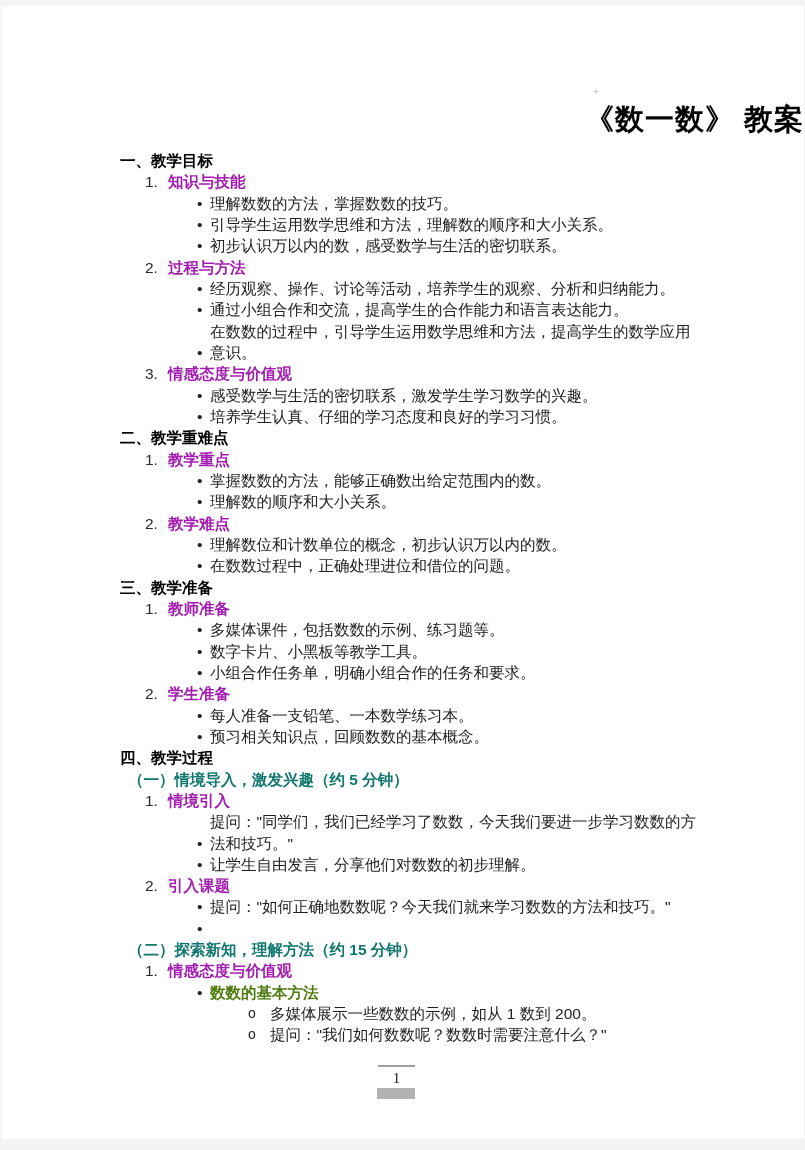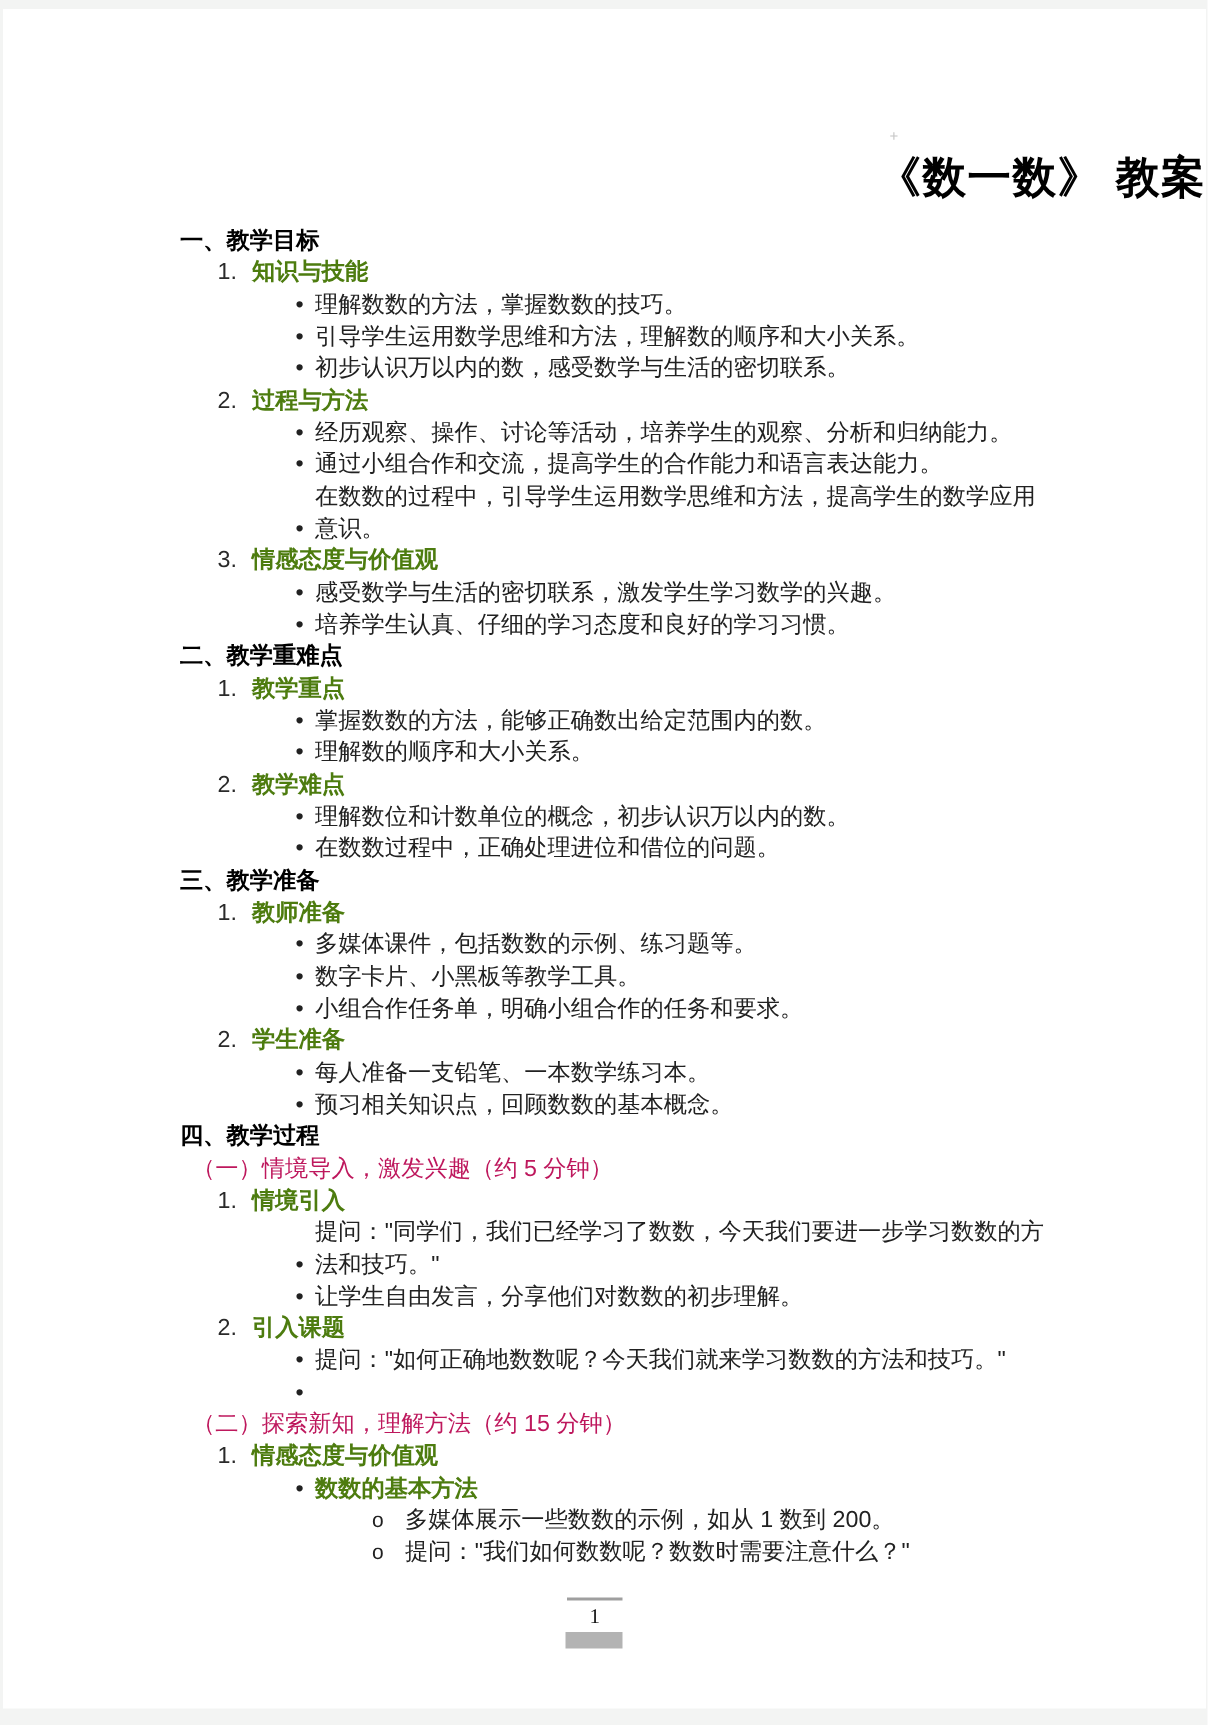--- a/index.html
+++ b/index.html
@@ -25,24 +25,24 @@
   .line{
     display:flex;align-items:flex-end;
     font-size:15.5px;line-height:21.33px;color:#212121;
     padding-right:106px;
   }
   .line .marker{flex:0 0 auto;}
   .line .text{flex:1 1 auto;}
   .h0{padding-left:118px;}
   .h0 .text{font-weight:700;color:#000;}
   .h1{padding-left:126px;}
-  .h1 .text{font-weight:400;color:#be185d;}
+  .h1 .text{font-weight:700;color:#0f766e;}
   .num{padding-left:143px;}
   .num .marker{width:23px;color:#2a2a2a;}
-  .num .text{font-weight:700;color:#4d7c0f;}
+  .num .text{font-weight:700;color:#a21caf;}
   .b1{padding-left:195px;}
   .b1 .marker{width:13px;}
   .b1.bold .text{font-weight:700;color:#4d7c0f;}
   .b2{padding-left:246px;}
   .b2 .marker{width:22px;font-size:14px;}
   .footer-line{
     position:absolute;left:376px;top:1059px;width:37px;height:2px;
     background:#9f9f9f;
   }
   .footer-num{

